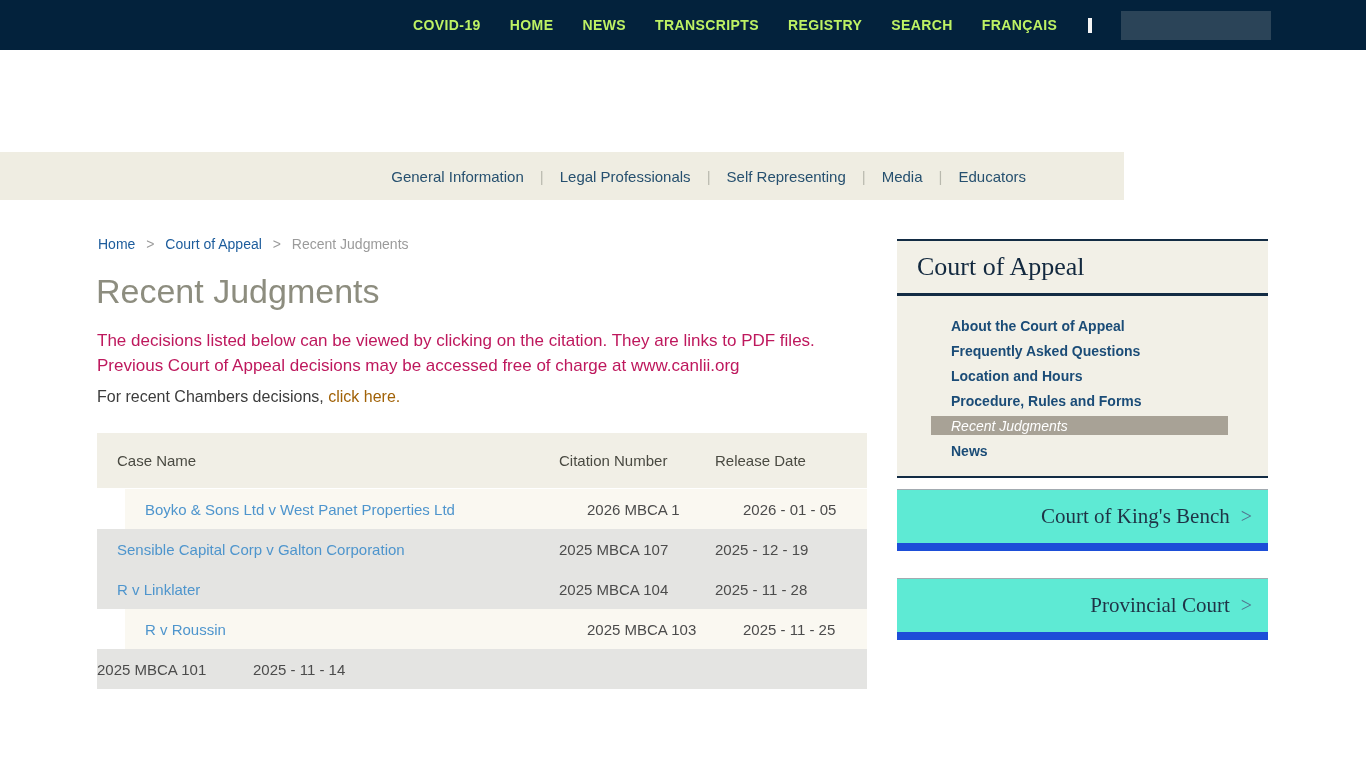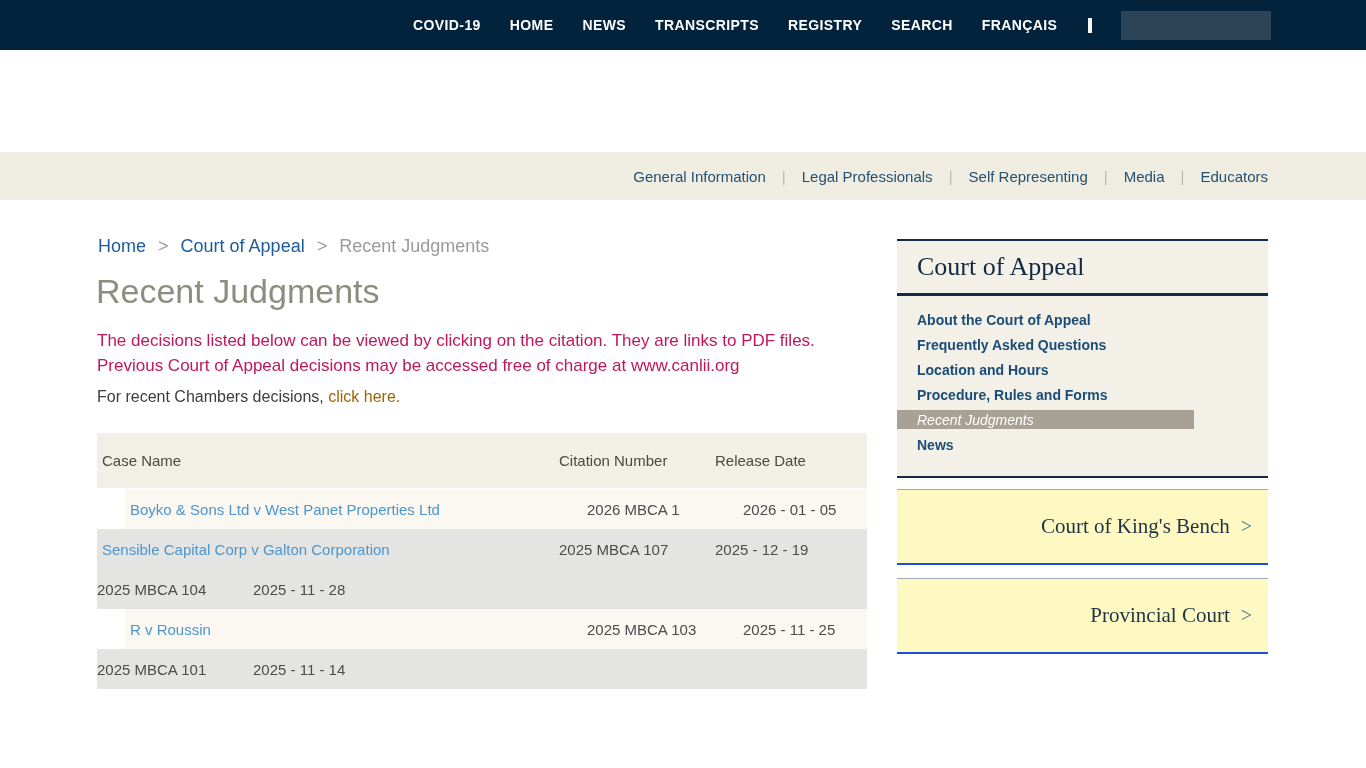--- a/index.html
+++ b/index.html
@@ -14,96 +14,96 @@
   .topnav {
     position:absolute; top:0; left:0; width:1366px; height:50px;
     background:#03223c;
     display:flex; align-items:center;
   }
   .topnav-inner {
     display:flex; align-items:center; gap:29px;
     margin-left:413px; width:855px;
   }
   .tn-item {
-    color:#ffffff; font-size:14px; font-weight:700; letter-spacing:.4px;
+    color:#bef264; font-size:14px; font-weight:700; letter-spacing:.4px;
     text-decoration:none; cursor:pointer; white-space:nowrap;
   }
   .tofu {
     display:inline-block; width:10px; height:15px;
     border:2px solid #f5f5f5; margin-left:2px;
   }
   .tn-search {
     margin-left:auto; width:150px; height:29px;
     background:#2b4458; border:none; outline:none;
     color:#dce6ee; font-size:14px; padding:0 8px;
   }
   
   .logo-band { position:absolute; top:50px; left:0; width:1366px; height:102px; background:#ffffff; }
   .logo-row { position:absolute; left:91px; top:124px; display:flex; align-items:flex-start; gap:1px; cursor:pointer; }
   .logo-text { color:#4d86bf; font-size:15px; line-height:18px; }
   
-  .beige-band { position:absolute; top:152px; left:0; width:1366px; height:48px; background:#efede2; }
+  .beige-band { position:absolute; top:152px; left:0; width:1124px; height:48px; background:#efede2; }
   .secnav {
     position:absolute; right:98px; top:0; height:48px;
     display:flex; align-items:center; gap:16px;
     font-size:15px; color:#26506f;
   }
   .secnav .item { cursor:pointer; white-space:nowrap; }
   .secnav .sep { color:#b9b9ae; font-size:15px; }
   
-  .crumbs { position:absolute; left:98px; top:236px; font-size:18px; color:#9b9b9b; }
+  .crumbs { position:absolute; left:98px; top:236px; font-size:14px; color:#9b9b9b; }
   .crumbs a { color:#1c5c9c; text-decoration:none; cursor:pointer; }
   .crumbs .sep { margin:0 7px; color:#9b9b9b; }
   
   .page-title {
     position:absolute; left:96px; top:272px;
     font-size:34px; font-weight:400; color:#8d8d7f;
   }
   .intro { position:absolute; left:97px; top:328px; font-size:17px; color:#be185d; line-height:25px; width:760px; }
   .chambers { position:absolute; left:97px; top:388px; font-size:16px; color:#3c3c3c; }
   .chambers a { color:#a16207; text-decoration:none; cursor:pointer; }
   
   .jtable { position:absolute; left:97px; top:433px; width:770px; }
   .jhead {
     height:55px; background:#f1efe6; display:flex; align-items:center;
     font-size:15px; color:#4a4a42; margin-bottom:1px;
   }
   .jrow { height:40px; display:flex; align-items:center; font-size:15px; color:#4c4c4c; }
   .jrow.gray { background:#e4e4e2; }
   .jrow.cream { background:#faf8f1;margin-left:28px; }
-  .c-case { width:462px; padding-left:5px; }
+  .c-case { width:462px; padding-left:20px; }
   .c-cit  { width:156px; }
   .c-date { flex:1; }
   .case-link { color:#4e95cd; text-decoration:none; cursor:pointer; }
   
   .sidebox {
     position:absolute; left:897px; top:239px; width:371px; height:239px;
     background:#f2f0e7;
     border-top:2px solid #132c44; border-bottom:2px solid #132c44;
   }
   .side-title {
     height:55px; display:flex; align-items:center; padding-left:20px;
     font-family:"Liberation Serif", serif; font-size:26px; color:#13293f;
     border-bottom:3px solid #132c44;
   }
-  .side-menu { padding-top:11px; }
+  .side-menu { padding-top:17px;margin-left:34px; }
   .side-item {
     height:25px; display:flex; align-items:center; padding-left:20px;
     font-size:14px; font-weight:700; color:#1b4c77; cursor:pointer;
   }
   .side-item.active {
     height:19px; width:297px; margin:3px 0;
     background:#a8a296; color:#ffffff;
     font-style:italic; font-weight:400;
   }
   
   .court-box {
-    position:absolute; left:897px; width:371px; height:76px;
-    background:#fef9c3;
-    border-top:1px solid #a3abb1; border-bottom:2px solid #1d4ed8;
+    position:absolute; left:897px; width:371px; height:62px;
+    background:#5eead4;
+    border-top:1px solid #a3abb1; border-bottom:8px solid #1d4ed8;
     display:flex; align-items:center; justify-content:flex-end;
     padding-right:16px; cursor:pointer;
     font-family:"Liberation Serif", serif; font-size:21px; color:#1f3346;
   }
   .court-box .arrow { color:#51748e; margin-left:11px; font-size:20px; }
   .box-kb { top:489px; }
   .box-pc { top:578px; }
 </style>
 </head>
 <body>
@@ -178,20 +178,21 @@
     <div class="c-case"><a class="case-link">Boyko &amp; Sons Ltd v West Panet Properties Ltd</a></div>
     <div class="c-cit">2026 MBCA 1</div>
     <div class="c-date">2026 - 01 - 05</div>
   </div>
   <div class="jrow gray">
     <div class="c-case"><a class="case-link">Sensible Capital Corp v Galton Corporation</a></div>
     <div class="c-cit">2025 MBCA 107</div>
     <div class="c-date">2025 - 12 - 19</div>
   </div>
   <div class="jrow gray">
+    <div class="c-case"><a class="case-link">R v Linklater</a></div>
     <div class="c-cit">2025 MBCA 104</div>
     <div class="c-date">2025 - 11 - 28</div>
   </div>
   <div class="jrow cream">
     <div class="c-case"><a class="case-link">R v Roussin</a></div>
     <div class="c-cit">2025 MBCA 103</div>
     <div class="c-date">2025 - 11 - 25</div>
   </div>
   <div class="jrow gray">
     <div class="c-cit">2025 MBCA 101</div>

